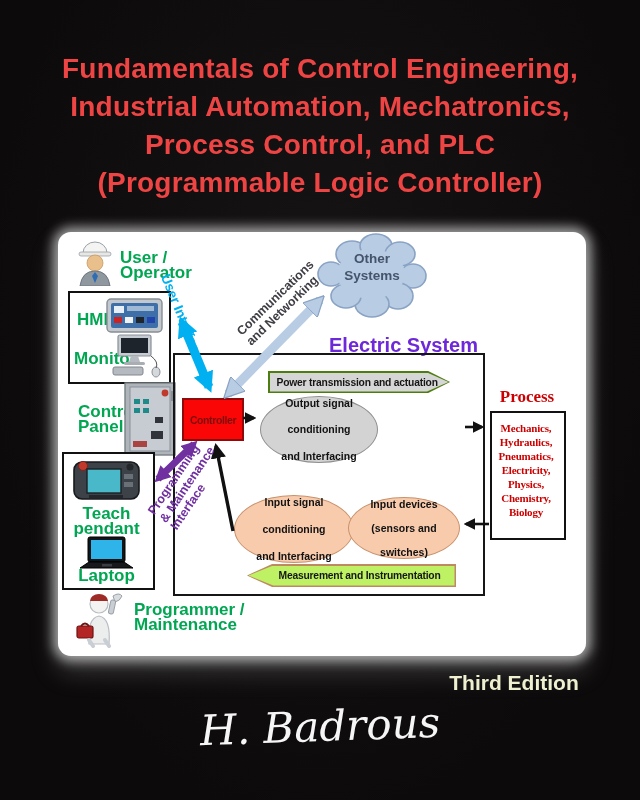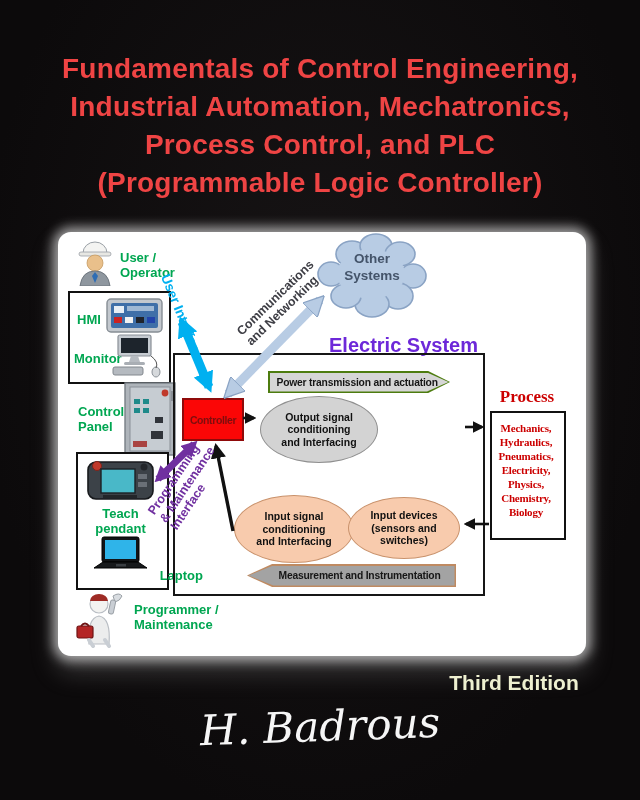--- a/index.html
+++ b/index.html
@@ -4,23 +4,23 @@
 <style>
   html,body{margin:0;padding:0;}
   body{width:640px;height:800px;background:radial-gradient(ellipse at 50% 40%, #171415 0%, #0c0a0b 75%);
        font-family:"Liberation Sans", sans-serif; overflow:hidden; position:relative;}
   .abs{position:absolute;}
   .cover-title{left:0;top:50px;width:640px;text-align:center;color:#ef4444;font-weight:bold;
                font-size:28px;line-height:38px;letter-spacing:.2px;}
   .panel{left:58px;top:232px;width:528px;height:424px;background:#fff;border-radius:13px;
          box-shadow:0 0 12px 5px rgba(255,255,255,.6), 0 14px 24px 3px rgba(150,150,150,.3);}
   .green{color:#00a651;font-weight:bold;}
-  .lbl{font-size:13px;line-height:15px;}
+  .lbl{font-size:17px;line-height:15px;}
   .box{border:2px solid #111;background:#fff;}
-  .ell{border-radius:50%;display:flex;flex-direction:column;align-items:center;justify-content:center;
+  .ell{border-radius:50%;display:flex;flex-direction:column;align-items:center;justify-content:space-between;
        font-weight:bold;text-align:center;font-size:10.5px;line-height:12.5px;color:#111;}
   .gray-ell{background:#d3d3d3;border:1.6px solid #8f8f8f;}
   .peach-ell{background:#f8cbad;border:1.6px solid #c9926c;}
   .banner-out{display:block;}
   .banner-in{position:absolute;left:1.5px;top:1.5px;right:1.5px;bottom:1.5px;display:flex;align-items:center;
              font-weight:bold;color:#161616;font-size:10.3px;letter-spacing:-.2px;}
   .rot{transform-origin:0 0;white-space:nowrap;font-weight:bold;}
   .ctrl{background:#fb0606;border:2px solid #8f0a0a;color:#7d0e0e;font-weight:bold;font-size:10.5px;
         letter-spacing:-.4px;display:flex;align-items:center;justify-content:center;}
   .proc{color:#cc0000;font-weight:bold;font-family:Liberation Serif, serif;}
@@ -88,41 +88,41 @@
     <rect x="13" y="18" width="6" height="5" fill="#1f8a8a"></rect>
       <rect x="22" y="18" width="6" height="5" fill="#1f8a8a"></rect>
     <rect x="13" y="27" width="6" height="5" fill="#1f8a8a"></rect>
       <rect x="22" y="27" width="6" height="5" fill="#1f8a8a"></rect>
     <rect x="34" y="36" width="8" height="6" fill="#30343a"></rect>
     <rect x="30" y="50" width="12" height="8" fill="#30343a"></rect>
     <rect x="12" y="60" width="14" height="6" fill="#a94442"></rect>
     <rect x="50" y="10" width="4" height="10" fill="#8a9097"></rect>
   </svg>
 
-  <div class="abs box" style="left:18px;top:220px;width:89px;height:134px;">
+  <div class="abs box" style="left:4px;top:220px;width:89px;height:134px;">
     <svg class="abs" style="left:9px;top:4px;" width="67" height="44" viewBox="0 0 67 44">
       <rect x="1" y="4" width="65" height="37" rx="8" fill="#3c4248" stroke="#17191c" stroke-width="1.6"></rect>
       <circle cx="10" cy="8" r="4.5" fill="#c0392b" stroke="#7c241b" stroke-width="1"></circle>
       <circle cx="57" cy="9" r="3.5" fill="#23262a"></circle>
       <rect x="14" y="11" width="34" height="24" fill="#49b8c8" stroke="#1c2024" stroke-width="1.4"></rect>
       <rect x="51" y="16" width="9" height="5" fill="#6a7077"></rect>
       <rect x="51" y="24" width="9" height="5" fill="#6a7077"></rect>
       <rect x="16" y="37" width="34" height="3" fill="#23262a"></rect>
     </svg>
     <div class="abs green lbl" style="left:0;top:52px;width:85px;text-align:center;">
       <div>Teach</div>
       <div>pendant</div>
     </div>
     <svg class="abs" style="left:13px;top:82px;" width="59" height="34" viewBox="0 0 59 34">
       <rect x="11" y="1" width="37" height="25" rx="2" fill="#121416" stroke="#000" stroke-width="1"></rect>
       <rect x="14" y="4" width="31" height="19" fill="#2fb4e9"></rect>
       <polygon points="3,32 56,32 47,26 12,26" fill="#17191b" stroke="#000" stroke-width="1"></polygon>
       <rect x="25" y="28" width="10" height="2.5" fill="#3a3e42"></rect>
     </svg>
-    <div class="abs green lbl" style="left:0;top:114px;width:85px;text-align:right;padding-left:40px;">Laptop</div>
+    <div class="abs green lbl" style="left:0;top:114px;width:85px;text-align:center;">Laptop</div>
   </div>
 
   <svg class="abs" style="left:17px;top:356px;" width="52" height="60" viewBox="0 0 52 60">
     <path d="M38,8 q6,-4 9,0 q-2,5 -7,6 z" fill="#d9dde1" stroke="#9aa0a6" stroke-width="1"></path>
     <rect x="36" y="12" width="5" height="14" rx="2" fill="#c9ced4" stroke="#9aa0a6" stroke-width="1" transform="rotate(12 38 12)"></rect>
     <circle cx="24" cy="16" r="9" fill="#f3f3f1" stroke="#b9bec4" stroke-width="1.2"></circle>
     <path d="M15,13 a9,7 0 0 1 18,0 z" fill="#9e2b25"></path>
     <path d="M14,56 q-2,-26 10,-28 q12,2 10,28 z" fill="#eceded" stroke="#b9bec4" stroke-width="1.2"></path>
     <rect x="2" y="38" width="16" height="12" rx="2" fill="#b42525" stroke="#6e1414" stroke-width="1.2"></rect>
     <path d="M6,38 q4,-5 8,0" fill="none" stroke="#6e1414" stroke-width="2"></path>
@@ -171,21 +171,21 @@
     <div>conditioning</div>
     <div>and Interfacing</div>
   </div>
   <div class="abs ell peach-ell" style="left:290px;top:265px;width:110px;height:60px;">
     <div>Input devices</div>
     <div>(sensors and</div>
     <div>switches)</div>
   </div>
 
   <div class="abs banner-out" style="left:189px;top:332px;width:209px;height:23px;background:#bf8a61;clip-path:polygon(0 50%,12% 0,100% 0,100% 100%,12% 100%);">
-    <div class="banner-in" style="background:#a3a3a3;clip-path:polygon(0 50%,12% 0,100% 0,100% 100%,12% 100%);padding-left:30px;">Measurement and Instrumentation</div>
+    <div class="banner-in" style="background:#bef264;clip-path:polygon(0 50%,12% 0,100% 0,100% 100%,12% 100%);padding-left:30px;">Measurement and Instrumentation</div>
   </div>
 
   <div class="abs proc" style="left:432px;top:155px;width:74px;text-align:center;font-size:17px;">Process</div>
   <div class="abs box" style="left:432px;top:179px;width:72px;height:125px;">
     <div class="abs proc" style="left:0;top:8px;width:68px;text-align:center;font-size:11px;line-height:14px;letter-spacing:-.2px;">
       <div>Mechanics,</div>
       <div>Hydraulics,</div>
       <div>Pneumatics,</div>
       <div>Electricity,</div>
       <div>Physics,</div>

